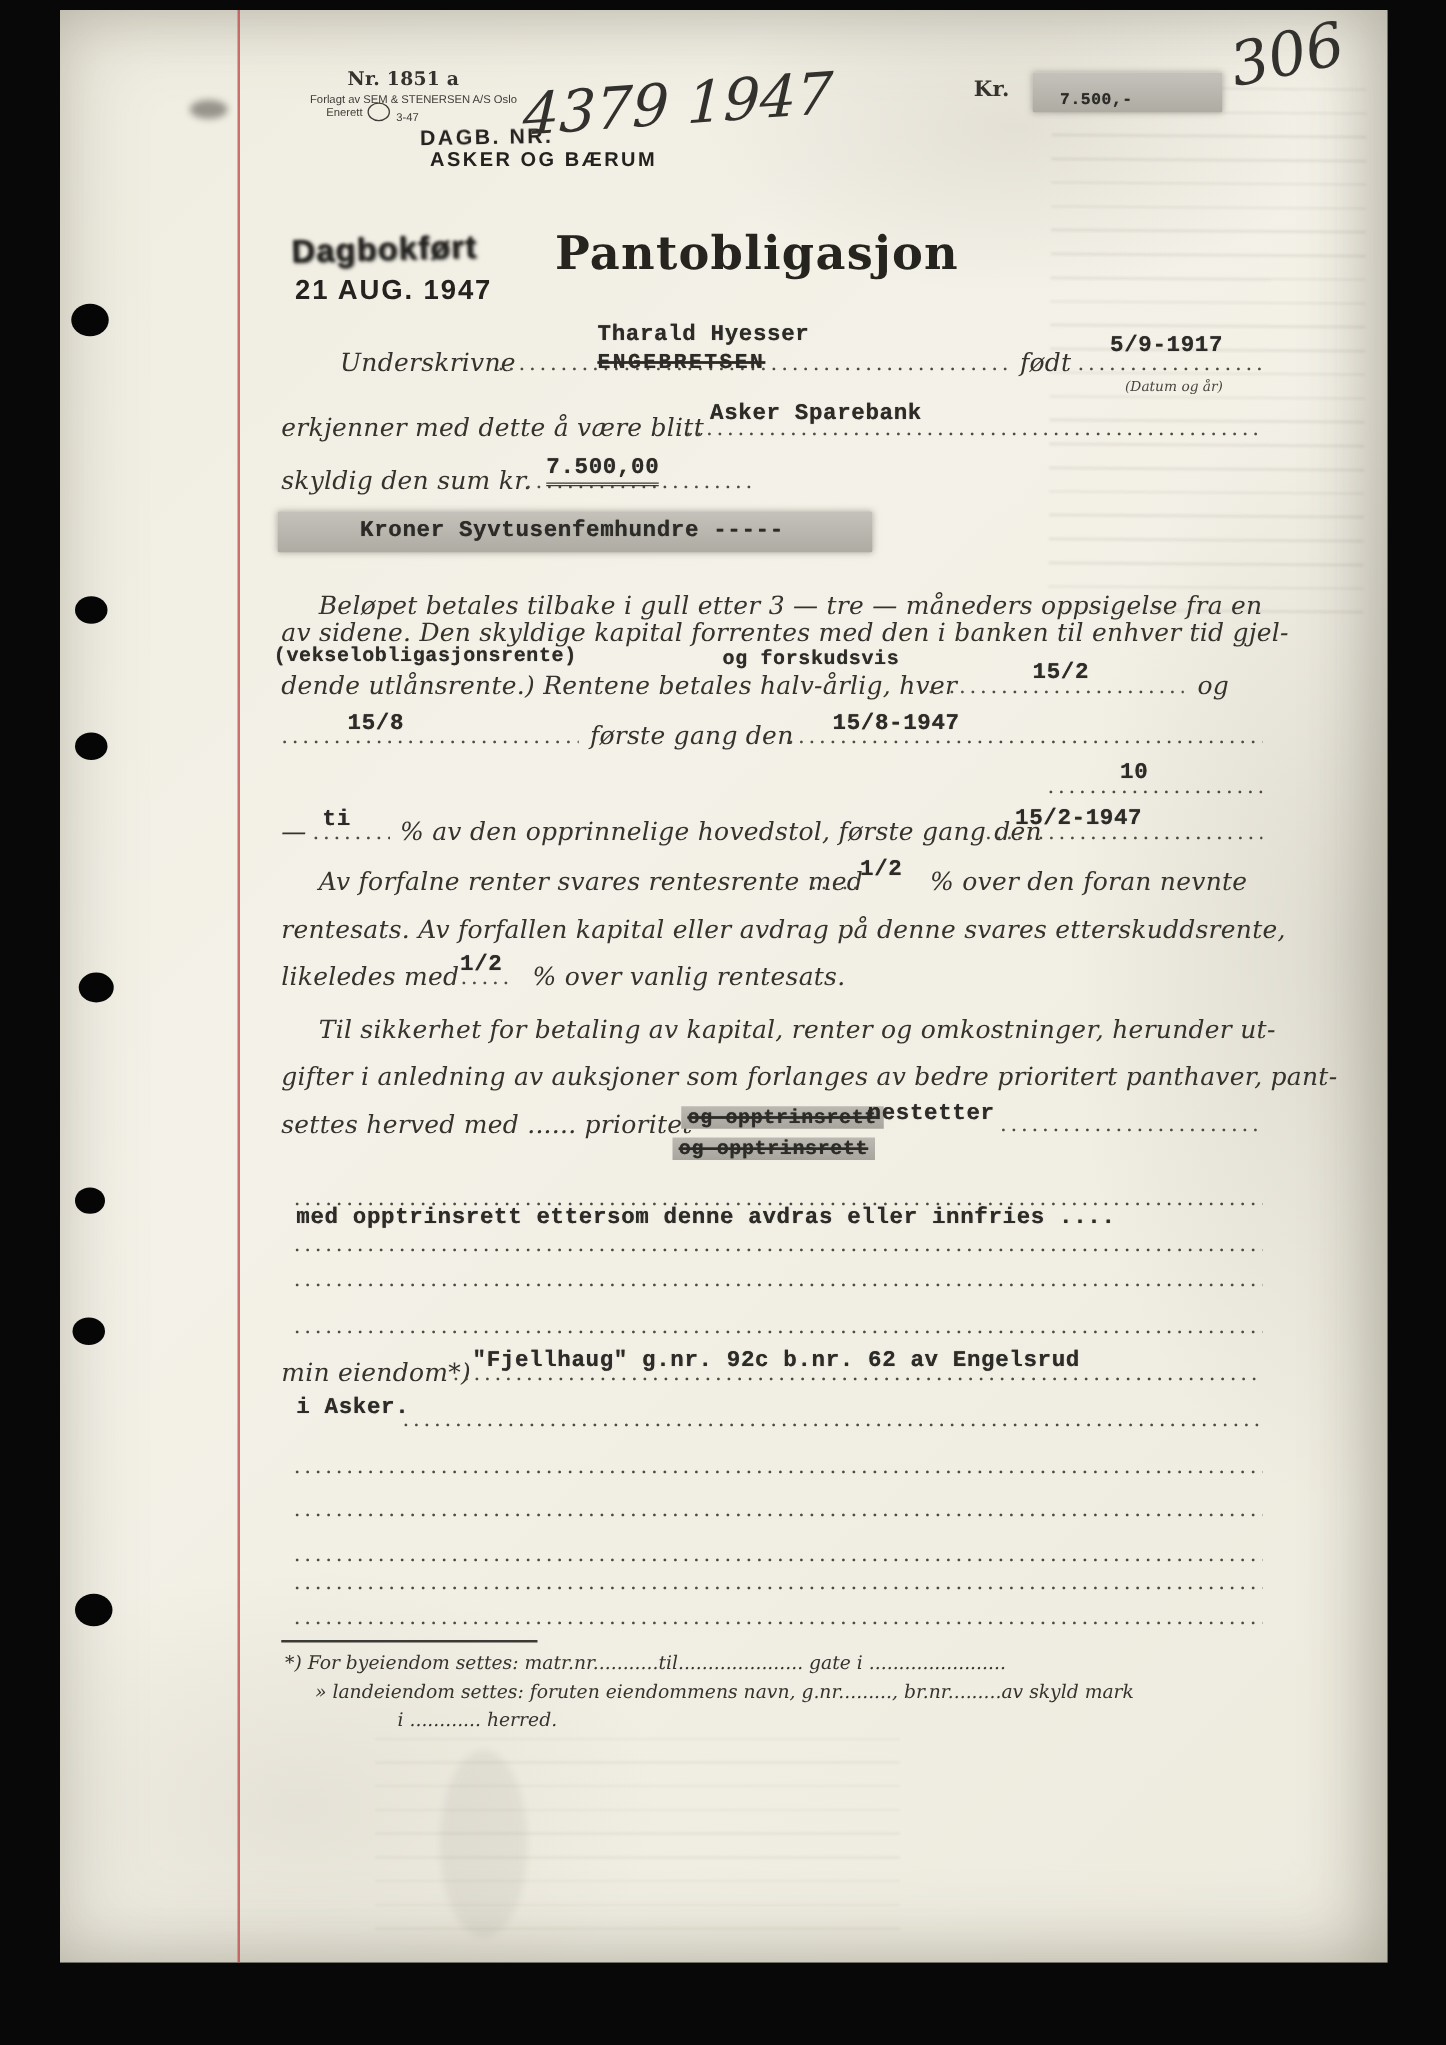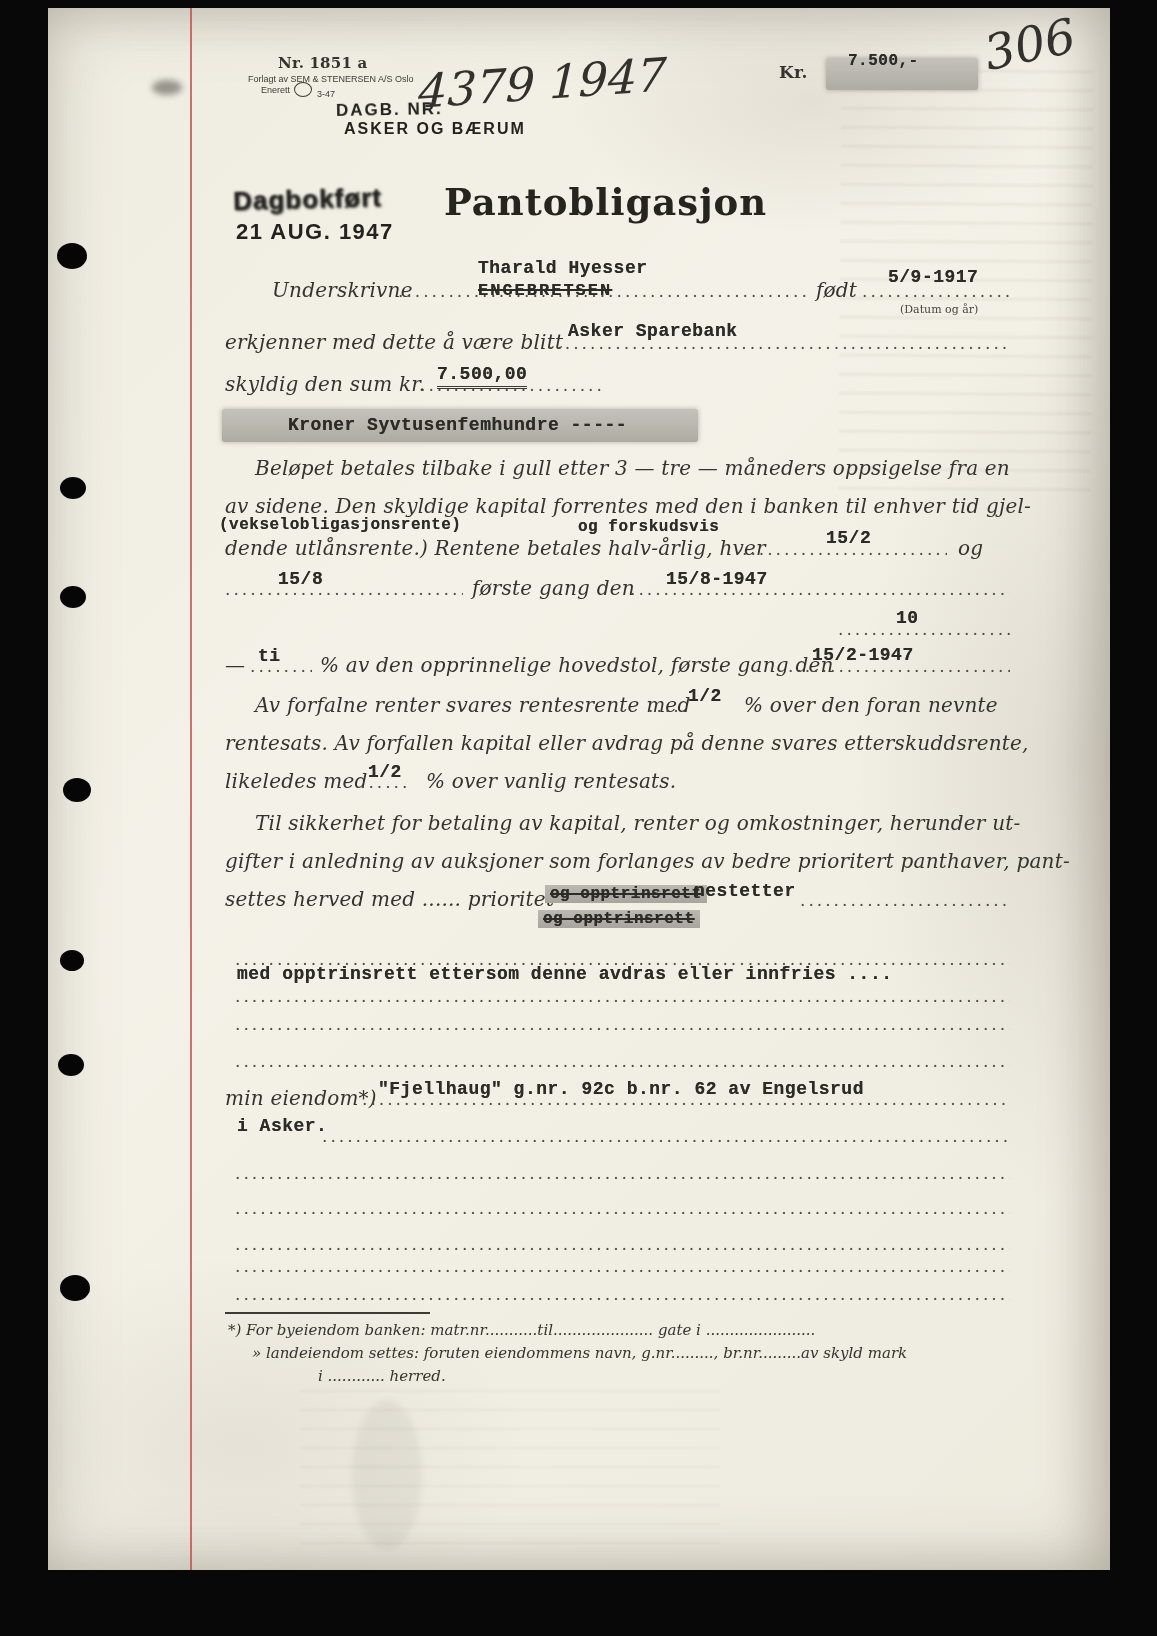--- a/index.html
+++ b/index.html
@@ -30,21 +30,21 @@
            white-space:nowrap; filter:blur(.5px); }
   .hand { position:absolute; font-family:"DejaVu Serif",serif; font-style:italic; color:#32312d; white-space:nowrap; }
   .title { position:absolute; font-family:"DejaVu Serif",serif; font-weight:700; font-size:37px;
            color:#26241f; letter-spacing:1px; white-space:nowrap; }
   .hl { position:absolute; background:linear-gradient(#c4c2ba,#adaba2); border-radius:2px;
         box-shadow:0 0 5px rgba(125,122,112,.55); }
   .small-print { position:absolute; font-family:"Liberation Sans",sans-serif; font-size:9px; color:#3d3c37; white-space:nowrap; }
   .logo { position:absolute; width:16px; height:13px; border:1px solid #3d3c37; border-radius:50%; }
   .footnote { position:absolute; font-family:"DejaVu Serif",serif; font-style:italic; font-size:15px;
               color:#35332e; white-space:nowrap; }
-  .caption { position:absolute; font-family:"DejaVu Serif",serif; font-size:11px; color:#47453f; white-space:nowrap;text-align:right; }
+  .caption { position:absolute; font-family:"DejaVu Serif",serif; font-style:italic; font-size:11px; color:#47453f; white-space:nowrap;text-align:right; }
   .rule { position:absolute; background:#3c3a34; }
   .smudge { position:absolute; border-radius:50%; background:rgba(62,60,53,.5); filter:blur(3px); }
   .ghostlines { position:absolute; pointer-events:none; filter:blur(1px);
                 background:repeating-linear-gradient(180deg, rgba(104,100,90,.10) 0 2px, transparent 2px 19px); }
 </style>
 </head>
 <body>
 
 <div class="scan">
   <div class="paper"></div>
@@ -68,21 +68,21 @@
   <span class="small-print" style="left:261px;top:85px">Enerett</span>
   <span class="logo" style="left:294px;top:82px"></span>
   <span class="small-print" style="left:317px;top:89px">3-47</span>
 
   <span class="stamp" style="left:336px;top:100px;font-size:17px;letter-spacing:2px;transform:rotate(-1deg)">DAGB. NR.</span>
   <span class="stamp" style="left:344px;top:120px;font-size:16px;letter-spacing:2px">ASKER OG BÆRUM</span>
   <span class="hand" style="left:418px;top:56px;font-size:46px;transform:rotate(-4deg) skewX(-6deg)">4379 1947</span>
 
   <div class="hl" style="left:826px;top:58px;width:152px;height:32px"></div>
   <span class="printed" style="left:779px;top:62px;font-style:normal;font-weight:700;font-size:17px">Kr.</span>
-  <span class="typed" style="left:848px;top:52px;font-size:16px">7.500,-</span>
+  <span class="typed" style="left:848px;top:72px;font-size:13px">7.500,-</span>
   <span class="hand" style="left:984px;top:16px;font-size:48px;transform:rotate(-12deg)">306</span>
 
   <span class="stamp" style="left:233px;top:184px;font-size:26px;letter-spacing:1px;transform:rotate(-1.5deg);filter:blur(1.1px);text-shadow:1px 1px 2px #3a3935">Dagbokført</span>
   <span class="stamp" style="left:236px;top:219px;font-size:22px;letter-spacing:1.5px">21 AUG. 1947</span>
 
   <span class="title" style="left:444px;top:180px">Pantobligasjon</span>
 
   <span class="printed" style="left:272px;top:278px">Underskrivne</span>
   <div class="dots" style="left:398px;top:281px;width:408px">.......................................................................................................................................................</div>
   <span class="printed" style="left:816px;top:278px">født</span>
@@ -96,21 +96,21 @@
   <div class="dots" style="left:548px;top:333px;width:462px">.......................................................................................................................................................</div>
   <span class="typed" style="left:568px;top:321px">Asker Sparebank</span>
 
   <span class="printed" style="left:225px;top:372px">skyldig den sum kr.</span>
   <div class="dots" style="left:420px;top:375px;width:185px">.......................................................................................................................................................</div>
   <span class="typed dbl-underline" style="left:437px;top:364px">7.500,00</span>
 
   <div class="hl" style="left:222px;top:409px;width:476px;height:33px"></div>
   <span class="typed" style="left:288px;top:415px">Kroner Syvtusenfemhundre -----</span>
 
-  <span class="printed" style="left:255px;top:456px">Beløpet betales tilbake i gull etter 3 — tre — måneders oppsigelse fra en</span>
+  <span class="printed" style="left:255px;top:472px">Beløpet betales tilbake i gull etter 3 — tre — måneders oppsigelse fra en</span>
   <span class="printed" style="left:225px;top:494px">av sidene.  Den skyldige kapital forrentes med den i banken til enhver tid gjel-</span>
   <span class="typed small" style="left:219px;top:516px">(vekselobligasjonsrente)</span>
   <span class="typed small" style="left:578px;top:518px">og forskudsvis</span>
   <span class="printed" style="left:225px;top:536px">dende utlånsrente.)  Rentene betales halv-årlig, hver</span>
   <div class="dots" style="left:742px;top:539px;width:205px">.......................................................................................................................................................</div>
   <span class="printed" style="left:958px;top:536px">og</span>
   <span class="typed" style="left:826px;top:528px">15/2</span>
   <div class="dots" style="left:225px;top:579px;width:238px">.......................................................................................................................................................</div>
   <span class="typed" style="left:278px;top:569px">15/8</span>
   <span class="printed" style="left:472px;top:576px">første gang den</span>
@@ -157,16 +157,16 @@
   <span class="typed" style="left:237px;top:1116px">i Asker.</span>
   <div class="dots" style="left:322px;top:1126px;width:688px">.......................................................................................................................................................</div>
 
   <div class="dots" style="left:235px;top:1163px;width:775px">.......................................................................................................................................................</div>
   <div class="dots" style="left:235px;top:1198px;width:775px">.......................................................................................................................................................</div>
   <div class="dots" style="left:235px;top:1234px;width:775px">.......................................................................................................................................................</div>
   <div class="dots" style="left:235px;top:1256px;width:775px">.......................................................................................................................................................</div>
   <div class="dots" style="left:235px;top:1284px;width:775px">.......................................................................................................................................................</div>
 
   <div class="rule" style="left:225px;top:1312px;width:205px;height:2px"></div>
-  <span class="footnote" style="left:228px;top:1321px">*) For byeiendom banken: matr.nr...........til.....................  gate i .......................</span>
+  <span class="footnote" style="left:228px;top:1321px">*) For byeiendom settes: matr.nr...........til.....................  gate i .......................</span>
   <span class="footnote" style="left:252px;top:1344px">»  landeiendom settes: foruten eiendommens navn, g.nr........., br.nr.........av skyld mark</span>
   <span class="footnote" style="left:318px;top:1367px">i  ............  herred.</span>
 </div>
 
 </body></html>

